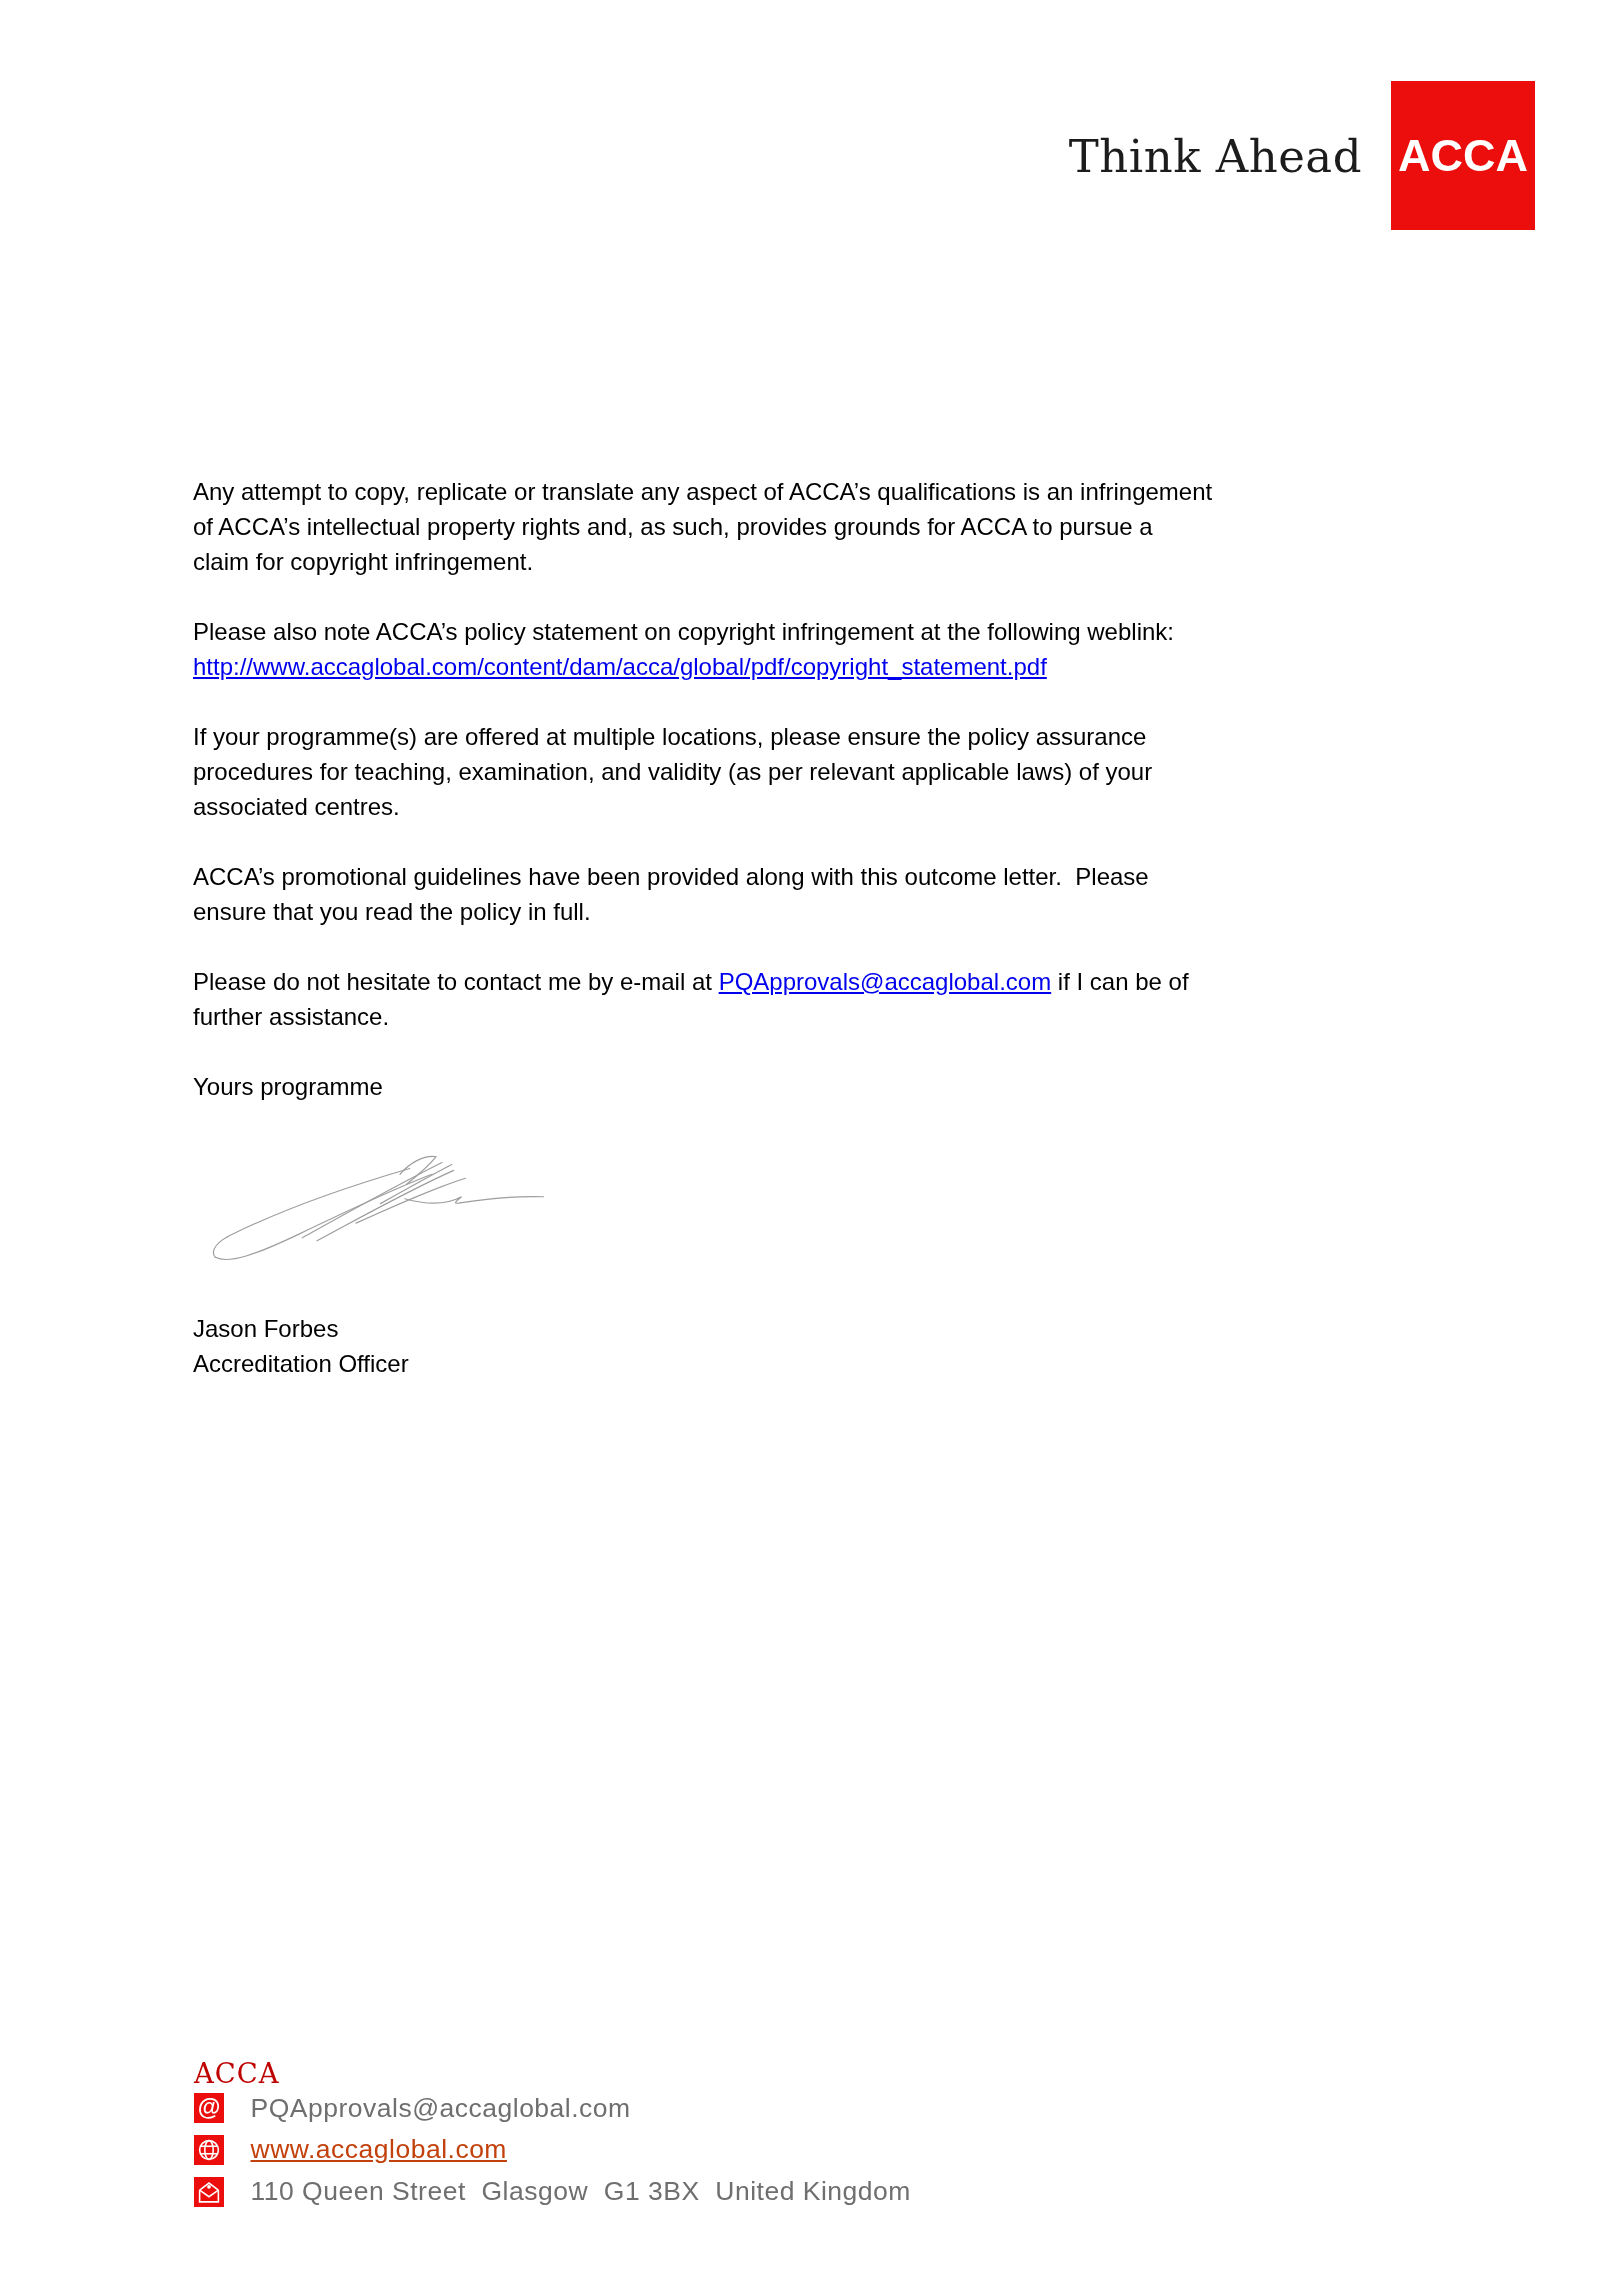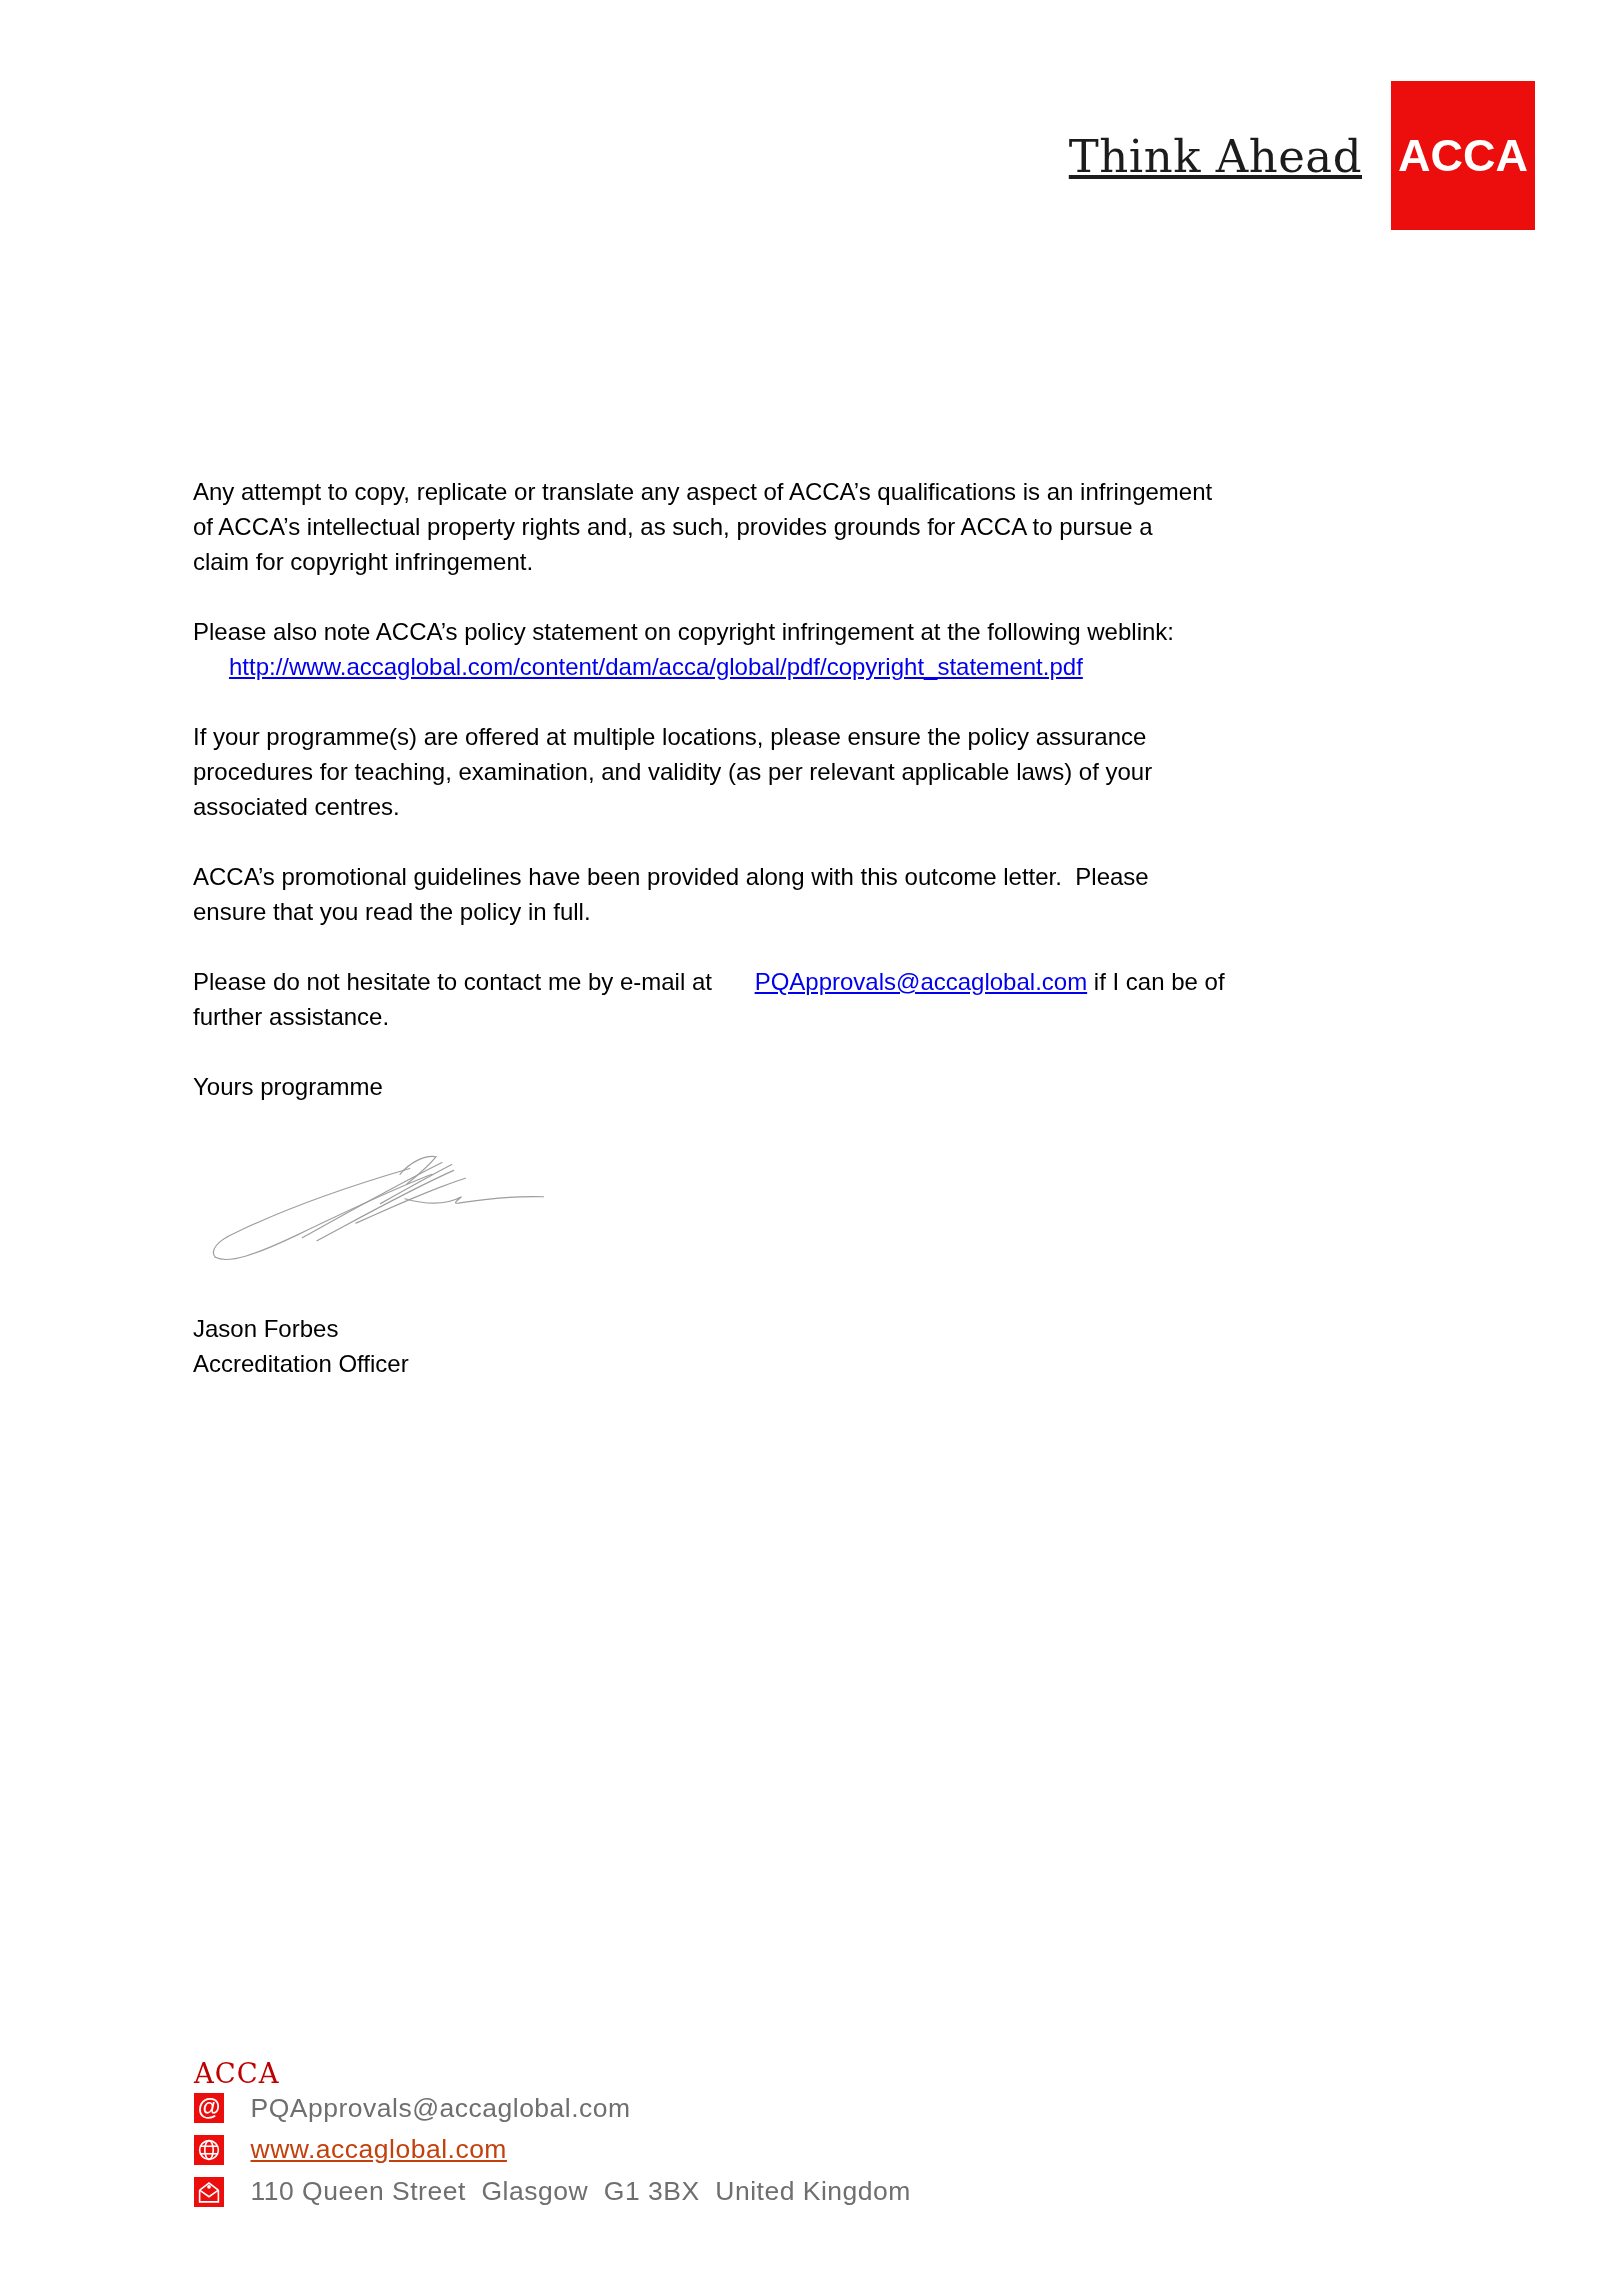--- a/index.html
+++ b/index.html
@@ -23,21 +23,20 @@
 
   
   .tagline{
     position:absolute;
     top:130px;right:259px;
     font-family:"DejaVu Serif",serif;
     font-size:45px;
     color:#1c1c1c;
     letter-spacing:0.5px;
     white-space:pre;
-    text-decoration:underline;
   }
   .logo-box{
     position:absolute;
     left:1391px;top:81px;
     width:144px;height:149px;
     background:var(--acca-red);
     display:flex;align-items:center;justify-content:center;
   }
   .logo-text{
     color:#ffffff;
@@ -56,21 +55,20 @@
   .ln{
     display:block;
     font-size:24px;
     line-height:35px;
     white-space:pre;
   }
   .letter-body a{
     color:var(--link-blue);
     text-decoration:underline;
     cursor:pointer;
-    margin-left:36px;
   }
 
   
   .signature{
     position:absolute;
     left:209px;top:1145px;
     width:338px;height:127px;
   }
   .signature svg{width:100%;height:100%;}
   .signature path{

